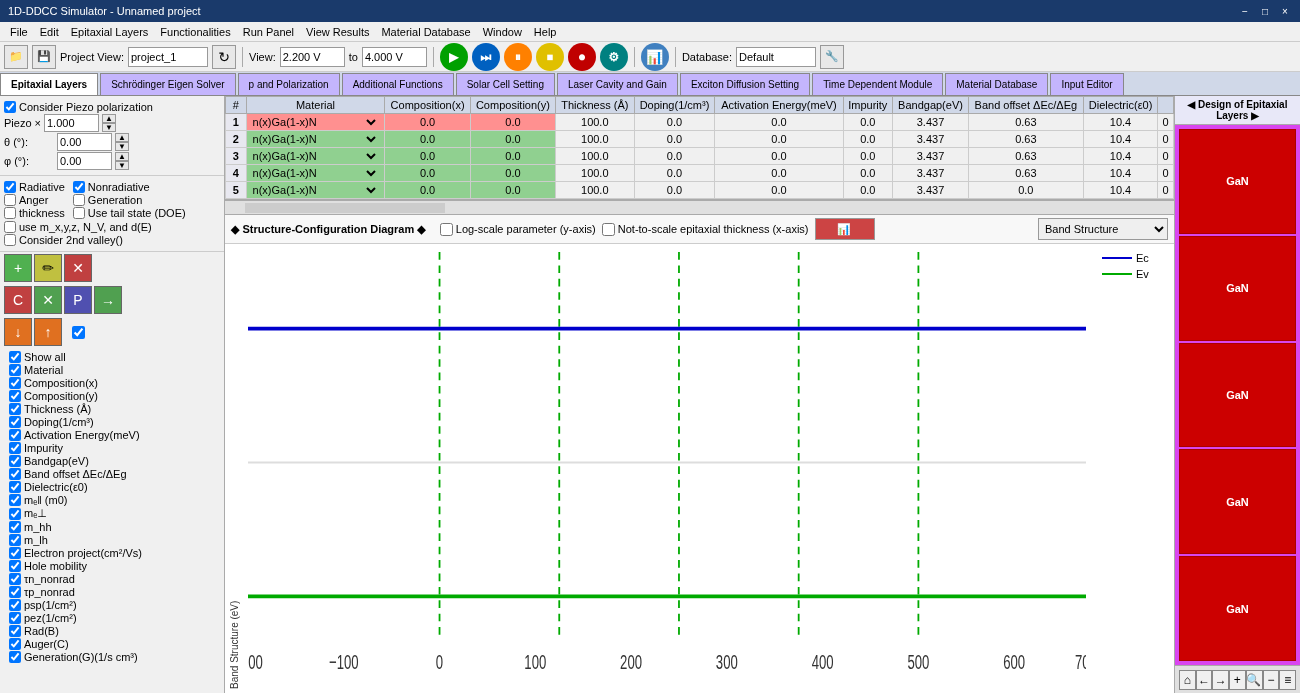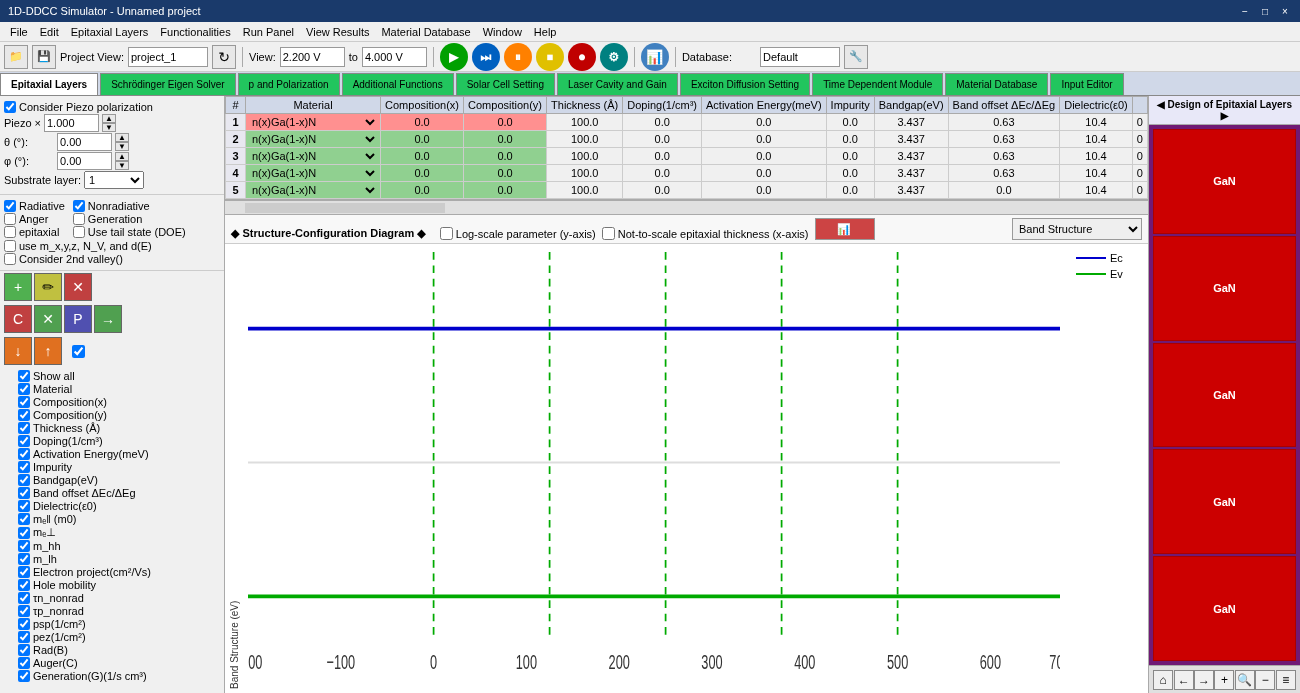--- a/index.html
+++ b/index.html
@@ -60,21 +60,21 @@
     
     .tabbar {
       background: #d0d8e8;
       height: 24px;
       display: flex;
       align-items: flex-end;
       border-bottom: 1px solid #888;
     }
     .tab {
       height: 22px; padding: 0 10px; border: 1px solid #888; border-bottom: none;
-      background: #22c55e; cursor: pointer; display: flex; align-items: center;
+      background: #c4b5fd; cursor: pointer; display: flex; align-items: center;
       margin-right: 2px; font-size: 10px;
     }
     .tab.active { background: #ffffff; font-weight: bold; }
 
     
     .main-layout {
       display: flex;
       height: calc(693px - 22px - 20px - 30px - 24px);
     }
 
@@ -112,21 +112,21 @@
       padding: 2px;
       font-size: 11px;
       font-weight: bold;
       border-bottom: 1px solid #aaa;
     }
     .display-props-list {
       overflow-y: auto;
       flex: 1;
       padding: 2px;
     }
-    .prop-item { display: flex; align-items: center; gap: 3px; margin: 1px 16px; font-size: 11px; }
+    .prop-item { display: flex; align-items: center; gap: 3px; margin: 1px 7px; font-size: 11px; }
     .prop-item input[type=checkbox] { width: 12px; height: 12px; }
 
     
     .center-area {
       flex: 1;
       display: flex;
       flex-direction: column;
       overflow: hidden;
     }
 
@@ -172,21 +172,21 @@
     
     .diagram-area {
       flex: 1;
       display: flex;
       flex-direction: column;
       border-top: 1px solid #aaa;
       overflow: hidden;
     }
     .diagram-toolbar {
       display: flex;
-      align-items: flex-end;
+      align-items: center;
       gap: 6px;
       padding: 3px 6px;
       background: #f8f8f8;
       border-bottom: 1px solid #ccc;
       flex-wrap: wrap;
     }
     .diagram-title {
       font-size: 11px;
       font-weight: bold;
       margin-right: 8px;
@@ -236,22 +236,22 @@
       display: flex;
       flex-direction: column;
       gap: 4px;
       min-width: 80px;
     }
     .legend-item { display: flex; align-items: center; gap: 4px; font-size: 11px; }
     .legend-line { width: 30px; height: 2px; }
 
     
     .right-panel {
-      width: 152px;
-      background: #701a75;
+      width: 126px;
+      background: #d946ef;
       border-left: 1px solid #aaa;
       display: flex;
       flex-direction: column;
       overflow: hidden;
     }
     .design-title {
       background: #e8e8f8;
       text-align: center;
       padding: 3px;
       font-size: 10px;
@@ -349,21 +349,21 @@
   <div class="toolbar-circle btn-green" style="font-size:12px;">▶</div>
   <div class="toolbar-circle btn-blue" style="font-size:12px;">⏭</div>
   <div class="toolbar-circle btn-orange" style="font-size:12px;">⏸</div>
   <div class="toolbar-circle btn-yellow" style="font-size:12px;">⏹</div>
   <div class="toolbar-circle btn-red" style="font-size:12px;">⏺</div>
   <div class="toolbar-circle btn-teal" style="font-size:12px;">⚙</div>
   <div class="toolbar-sep"></div>
   <div class="btn-chart toolbar-circle" style="font-size:14px;">📊</div>
   <div class="toolbar-sep"></div>
   <span>Database:</span>
-  <input class="toolbar-input" value="Default" style="width: 80px; margin-left: 24px;">
+  <input class="toolbar-input" value="Default" style="width: 80px;">
   <button class="toolbar-btn">🔧</button>
 </div>
 
 <div class="tabbar">
   <div class="tab active">Epitaxial Layers</div>
   <div class="tab">Schrödinger Eigen Solver</div>
   <div class="tab">p and Polarization</div>
   <div class="tab">Additional Functions</div>
   <div class="tab">Solar Cell Setting</div>
   <div class="tab">Laser Cavity and Gain</div>
@@ -398,42 +398,36 @@
         </div>
       </div>
       <div class="field-row">
         <span style="min-width:50px">φ (°):</span>
         <input class="field-input" value="0.00" style="">
         <div class="spinner-wrap">
           <div class="spinner-btn">▲</div>
           <div class="spinner-btn">▼</div>
         </div>
       </div>
-      <div class="field-row">
-        <span>Substrate layer:</span>
-        <select style="height:18px;font-size:11px;width:60px;">
-          <option>1</option><option>2</option><option>3</option>
-        </select>
-      </div>
     </div>
 
     <div class="left-section">
       <div style="display:flex; gap:8px;">
         <div>
           <div class="checkbox-row">
             <input type="checkbox" checked="" style="">
             <span>Radiative</span>
           </div>
           <div class="checkbox-row">
             <input type="checkbox" style="">
             <span>Anger</span>
           </div>
           <div class="checkbox-row">
             <input type="checkbox" style="">
-            <span>epitaxial</span>
+            <span>thickness</span>
           </div>
         </div>
         <div>
           <div class="checkbox-row">
             <input type="checkbox" checked="" style="">
             <span>Nonradiative</span>
           </div>
           <div class="checkbox-row">
             <input type="checkbox" style="">
             <span>Generation</span>

